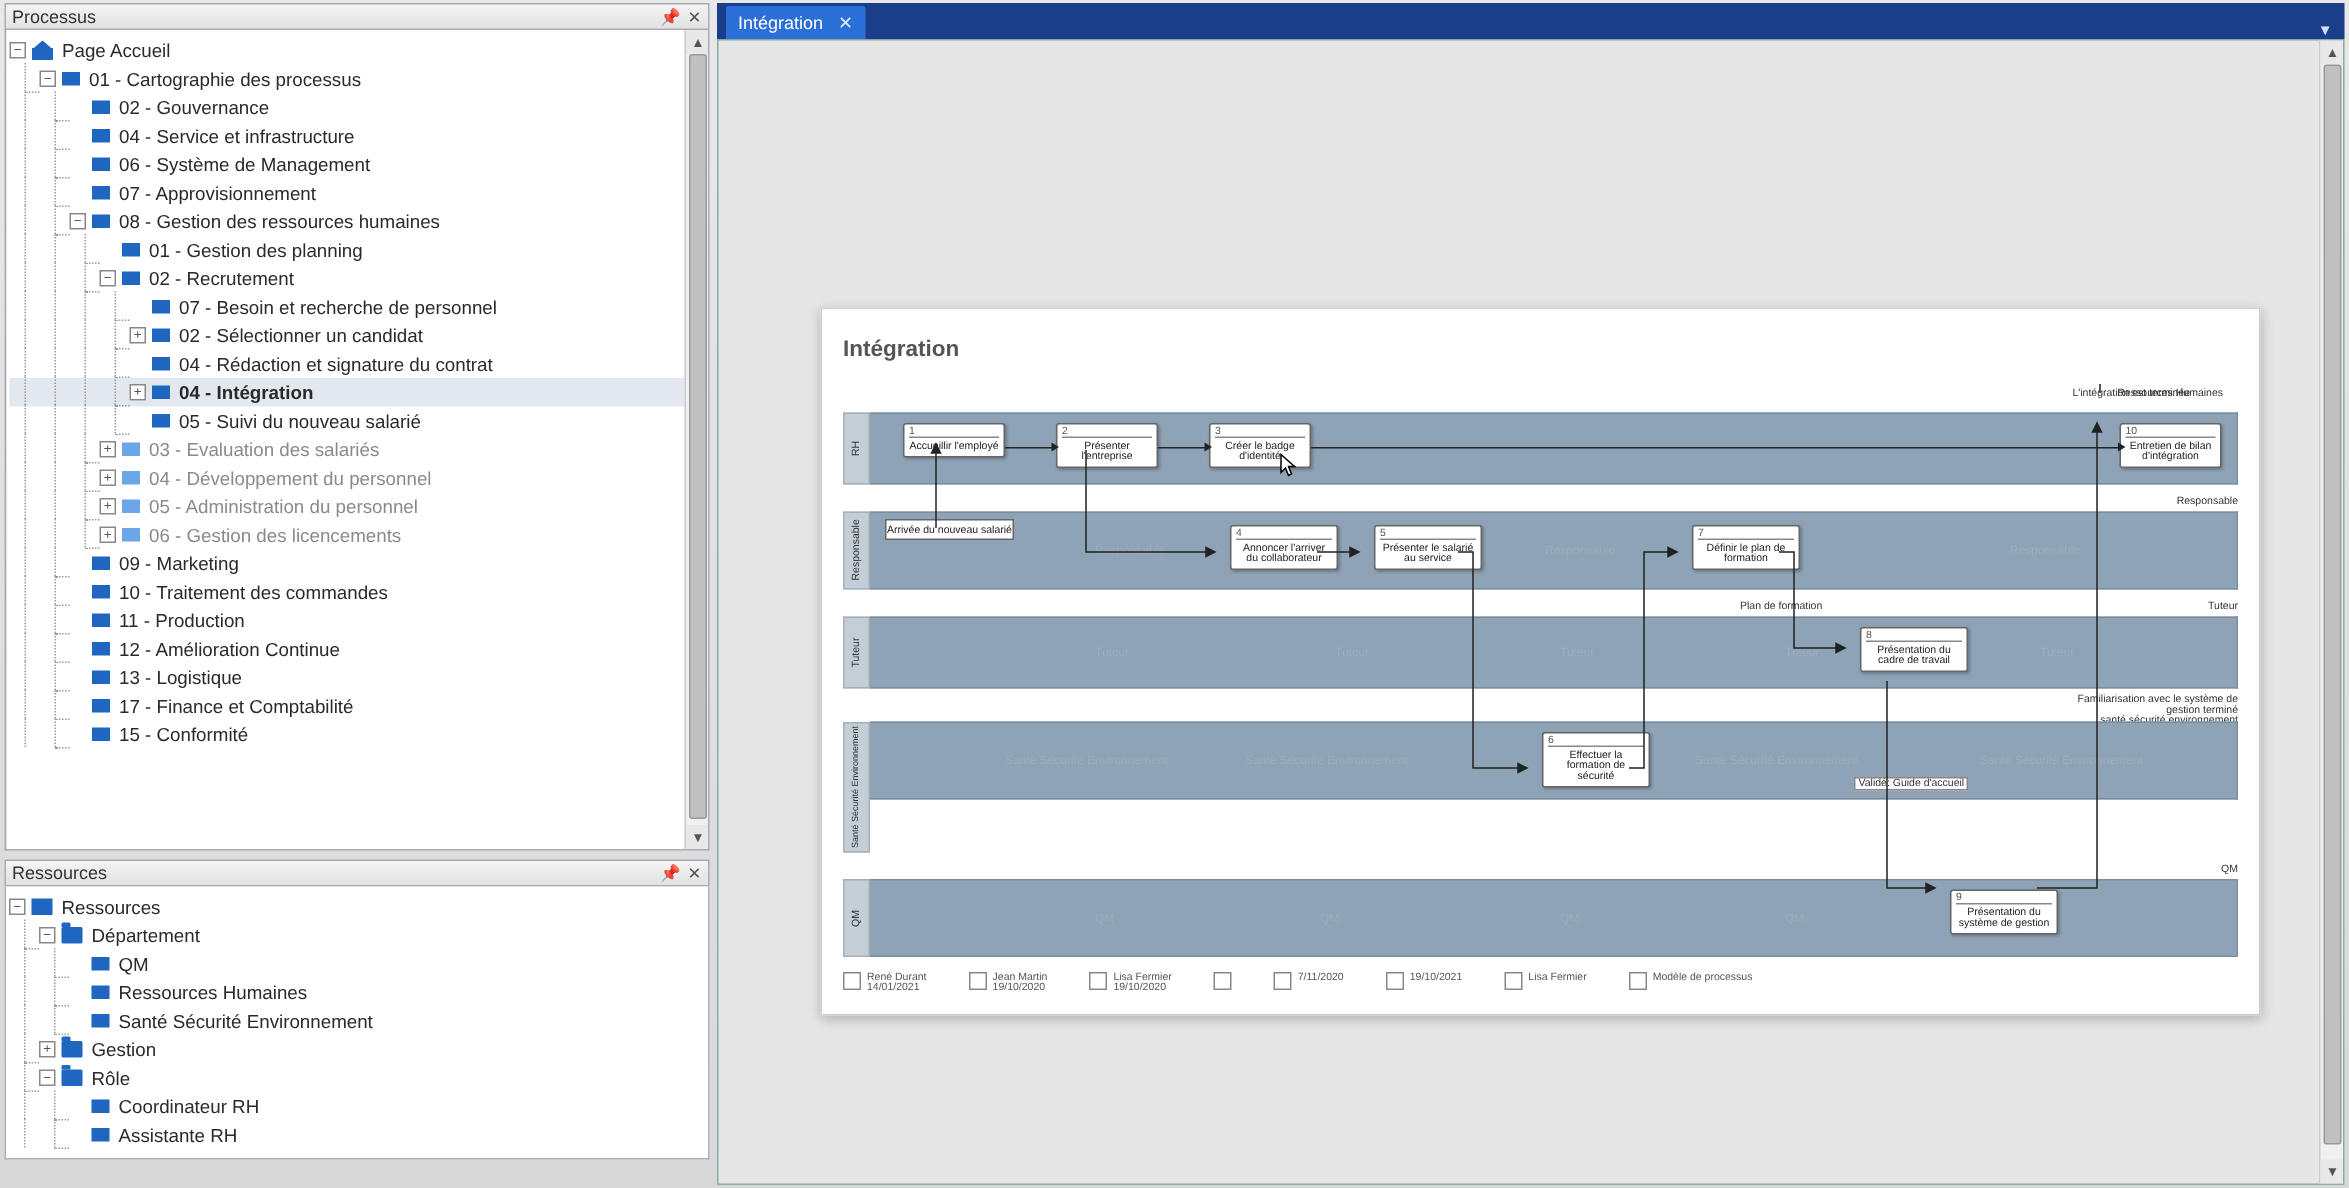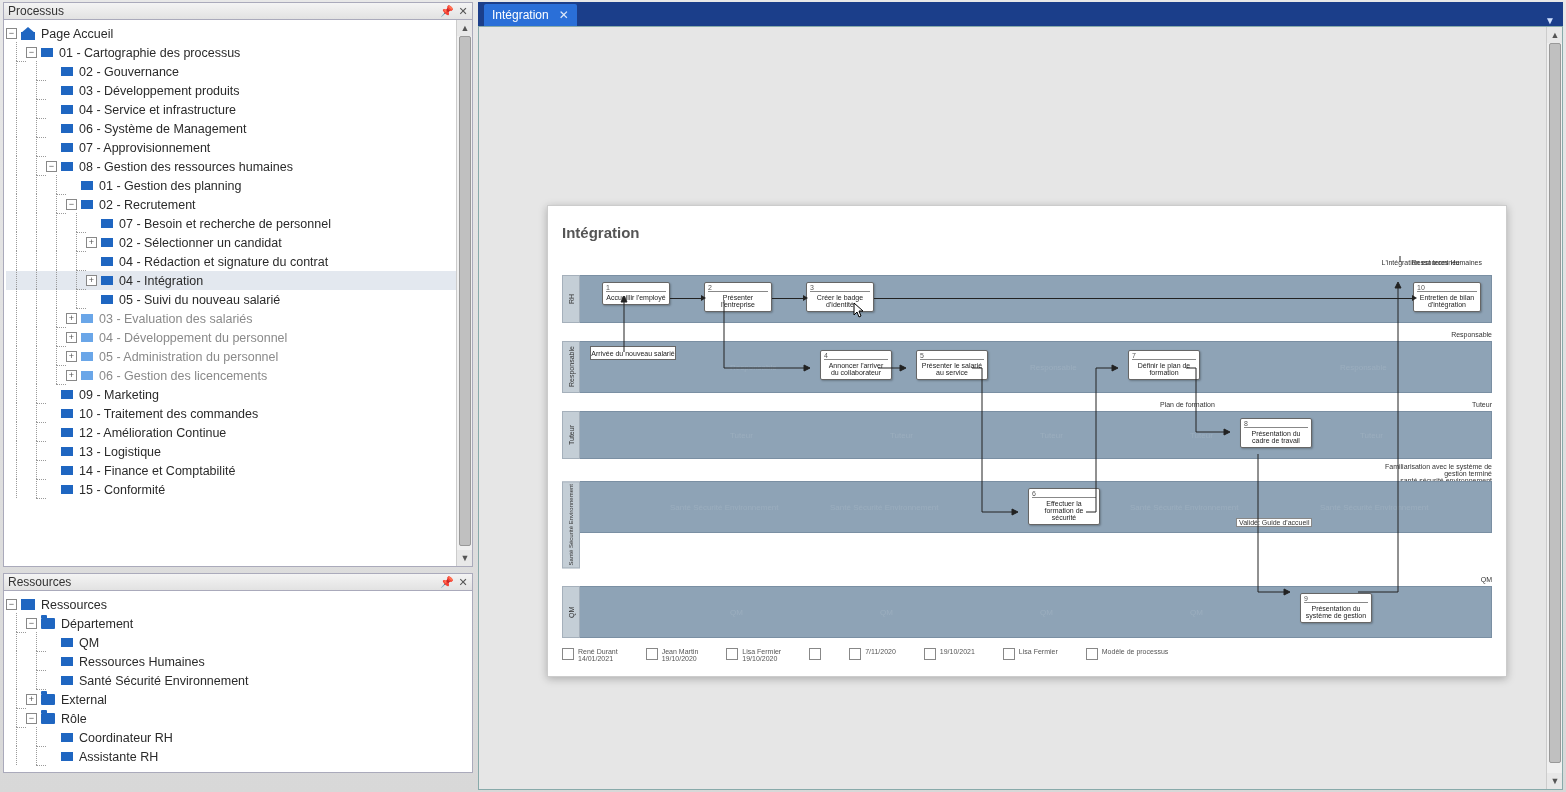--- a/index.html
+++ b/index.html
@@ -53,21 +53,21 @@
   .node .icon-sq.light{background:#6aa6e8;}
   .node .icon-home{width:14px;height:12px;margin-right:6px;display:inline-block;position:relative;}
   .node .icon-home::before{content:"";position:absolute;left:0;top:4px;width:14px;height:8px;background:#1f66c1;}
   .node .icon-home::after{content:"";position:absolute;left:0;top:-1px;width:0;height:0;border-left:7px solid transparent;border-right:7px solid transparent;border-bottom:6px solid #1f66c1;}
   .node .icon-folder{width:14px;height:11px;background:#1f66c1;margin-right:6px;display:inline-block;border-radius:1px;position:relative;}
   .node .icon-folder::before{content:"";position:absolute;top:-3px;left:0;width:6px;height:3px;background:#1f66c1;border-radius:1px 1px 0 0;}
   .node .icon-res{width:14px;height:11px;margin-right:6px;display:inline-block;position:relative;background:#1f66c1;}
   .node .label{font-size:12.5px;color:#2a2a2a;}
   .node .label.grey{color:#8a8a8a;}
   .node.sel{background:#e3e8ef;}
-  .node.sel .label{font-weight:normal;}
+  .node.sel .label{font-weight:bold;}
   .indent{width:20px;display:inline-block;height:1px;position:relative;}
   .dots{position:absolute;left:10px;top:-10px;height:19px;border-left:1px dotted #9a9a9a;}
   .hdots{position:absolute;left:10px;top:9px;width:10px;border-top:1px dotted #9a9a9a;}
   
   .main{
     position:absolute;
     left:478px; top:2px;
     right:3px; bottom:2px;
     background:#2a3b8f05;
   }
@@ -226,32 +226,20 @@
         <div class="node">
           <span class="indent">
             <span class="dots"></span>
           </span>
           <span class="indent">
             <span class="dots"></span>
             <span class="hdots"></span>
           </span>
           <span class="toggle empty"></span>
           <span class="icon-sq"></span>
-          <span class="label">03 - Développement produits</span>
-        </div>
-        <div class="node">
-          <span class="indent">
-            <span class="dots"></span>
-          </span>
-          <span class="indent">
-            <span class="dots"></span>
-            <span class="hdots"></span>
-          </span>
-          <span class="toggle empty"></span>
-          <span class="icon-sq"></span>
           <span class="label">04 - Service et infrastructure</span>
         </div>
         <div class="node">
           <span class="indent">
             <span class="dots"></span>
           </span>
           <span class="indent">
             <span class="dots"></span>
             <span class="hdots"></span>
           </span>
@@ -490,20 +478,32 @@
         <div class="node">
           <span class="indent">
             <span class="dots"></span>
           </span>
           <span class="indent">
             <span class="dots"></span>
             <span class="hdots"></span>
           </span>
           <span class="toggle empty"></span>
           <span class="icon-sq"></span>
+          <span class="label">11 - Production</span>
+        </div>
+        <div class="node">
+          <span class="indent">
+            <span class="dots"></span>
+          </span>
+          <span class="indent">
+            <span class="dots"></span>
+            <span class="hdots"></span>
+          </span>
+          <span class="toggle empty"></span>
+          <span class="icon-sq"></span>
           <span class="label">12 - Amélioration Continue</span>
         </div>
         <div class="node">
           <span class="indent">
             <span class="dots"></span>
           </span>
           <span class="indent">
             <span class="dots"></span>
             <span class="hdots"></span>
           </span>
@@ -514,21 +514,21 @@
         <div class="node">
           <span class="indent">
             <span class="dots"></span>
           </span>
           <span class="indent">
             <span class="dots"></span>
             <span class="hdots"></span>
           </span>
           <span class="toggle empty"></span>
           <span class="icon-sq"></span>
-          <span class="label">14 - Finance et Comptabilité</span>
+          <span class="label">17 - Finance et Comptabilité</span>
         </div>
         <div class="node">
           <span class="indent">
             <span class="dots"></span>
           </span>
           <span class="indent">
             <span class="dots"></span>
             <span class="hdots"></span>
           </span>
           <span class="toggle empty"></span>
@@ -603,21 +603,21 @@
           <span class="icon-sq"></span>
           <span class="label">Santé Sécurité Environnement</span>
         </div>
         <div class="node">
           <span class="indent">
             <span class="dots"></span>
             <span class="hdots"></span>
           </span>
           <span class="toggle">+</span>
           <span class="icon-folder"></span>
-          <span class="label">External</span>
+          <span class="label">Gestion</span>
         </div>
         <div class="node">
           <span class="indent">
             <span class="dots"></span>
             <span class="hdots"></span>
           </span>
           <span class="toggle">−</span>
           <span class="icon-folder"></span>
           <span class="label">Rôle</span>
         </div>

